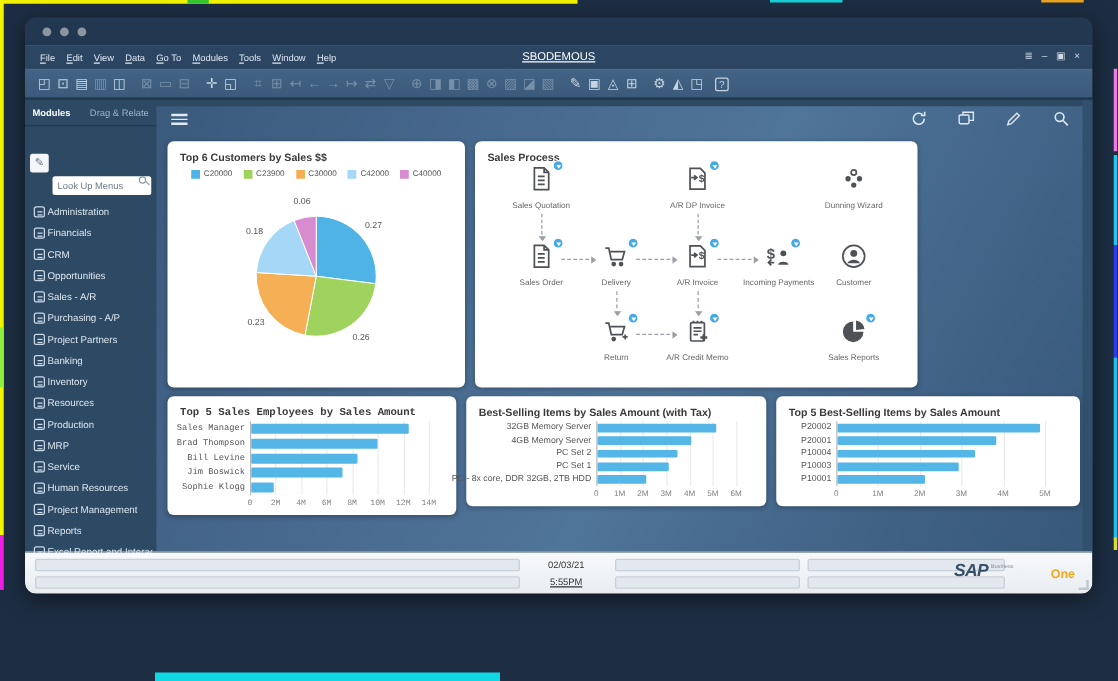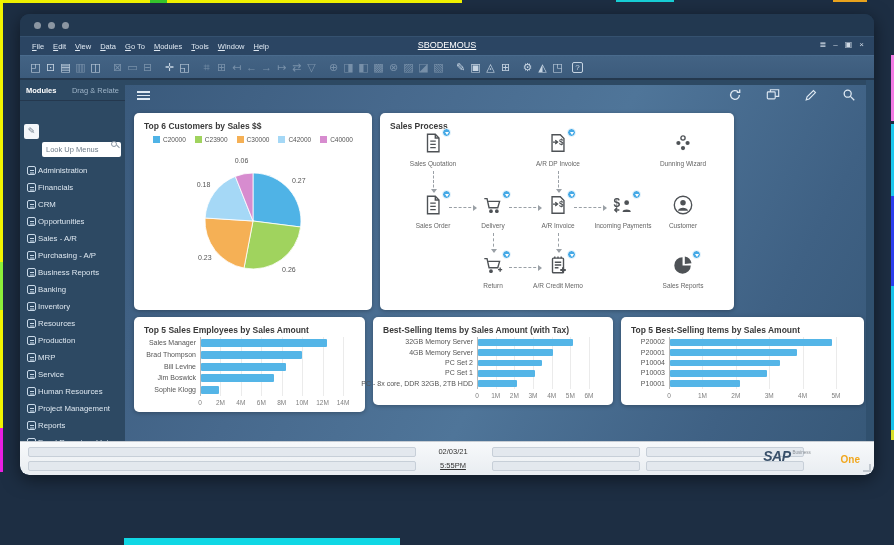--- a/index.html
+++ b/index.html
@@ -183,21 +183,21 @@
           <div class="side-item">
             <span class="s-icon"></span>
             <span class="side-label">Sales - A/R</span>
           </div>
           <div class="side-item">
             <span class="s-icon"></span>
             <span class="side-label">Purchasing - A/P</span>
           </div>
           <div class="side-item">
             <span class="s-icon"></span>
-            <span class="side-label">Business Reports</span>
+            <span class="side-label">Project Partners</span>
           </div>
           <div class="side-item">
             <span class="s-icon"></span>
             <span class="side-label">Banking</span>
           </div>
           <div class="side-item">
             <span class="s-icon"></span>
             <span class="side-label">Inventory</span>
           </div>
           <div class="side-item">
@@ -360,21 +360,21 @@
           <span class="h-arrow" style="left: 69px; width: 27px; top: 94px;"></span>
           <span class="h-arrow" style="left: 129px; width: 32px; top: 94px;"></span>
           <span class="h-arrow" style="left: 194px; width: 32px; top: 94px;"></span>
           <span class="h-arrow" style="left: 129px; width: 32px; top: 154px;"></span>
           <span class="v-arrow" style="left: 53px; top: 58px; height: 21px;"></span>
           <span class="v-arrow" style="left: 178px; top: 58px; height: 21px;"></span>
           <span class="v-arrow" style="left: 113px; top: 120px; height: 19px;"></span>
           <span class="v-arrow" style="left: 178px; top: 120px; height: 19px;"></span>
         </div>
 
-      <div class="card" style="left:9px;top:237px;width:231px;height:95px;">
+      <div class="card" style="left:9px;top:237px;width:231px;height:95px;font-family:Liberation Mono, monospace;">
         <div class="card-title">Top 5 Sales Employees by Sales Amount</div>
         <div class="plot" style="top: 20px; height: 75px;">
             <span class="tick" style="left: 66px; top: 62px;">0</span>
             <div class="gridline" style="left: 86.4286px; top: 0px; height: 59px;"></div>
             <span class="tick" style="left: 86.4286px; top: 62px;">2M</span>
             <div class="gridline" style="left: 106.857px; top: 0px; height: 59px;"></div>
             <span class="tick" style="left: 106.857px; top: 62px;">4M</span>
             <div class="gridline" style="left: 127.286px; top: 0px; height: 59px;"></div>
             <span class="tick" style="left: 127.286px; top: 62px;">6M</span>
             <div class="gridline" style="left: 147.714px; top: 0px; height: 59px;"></div>

